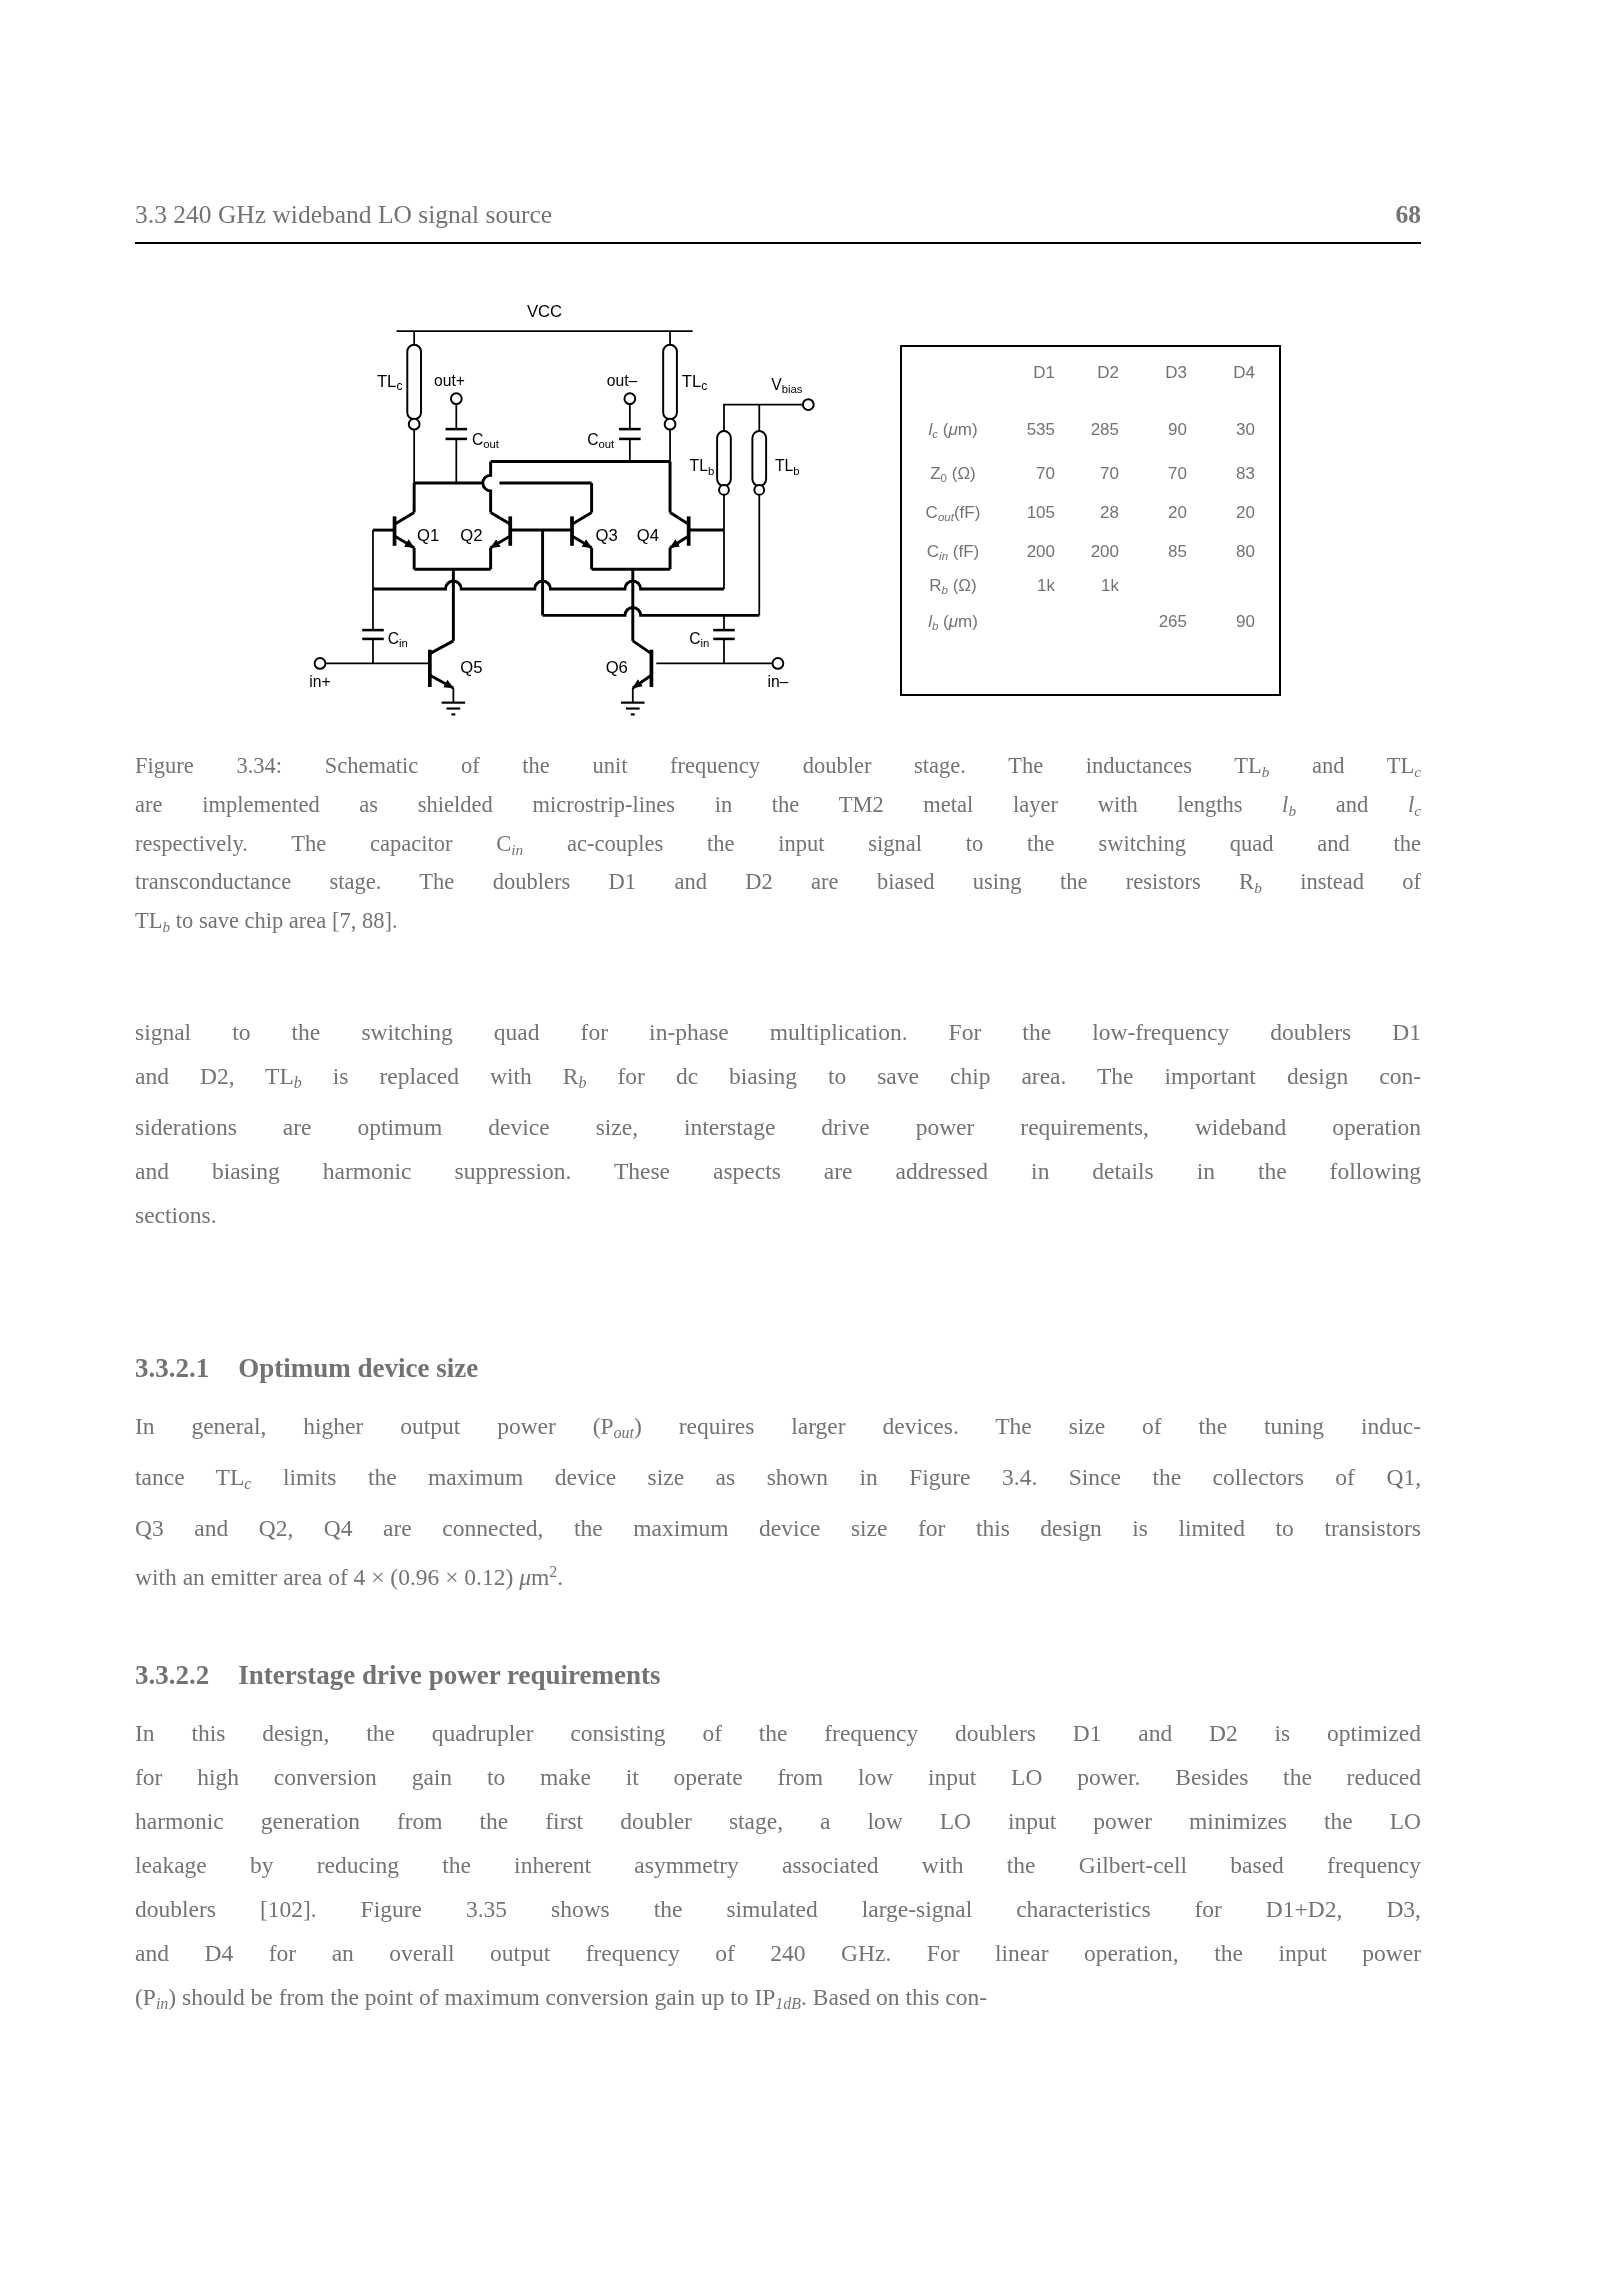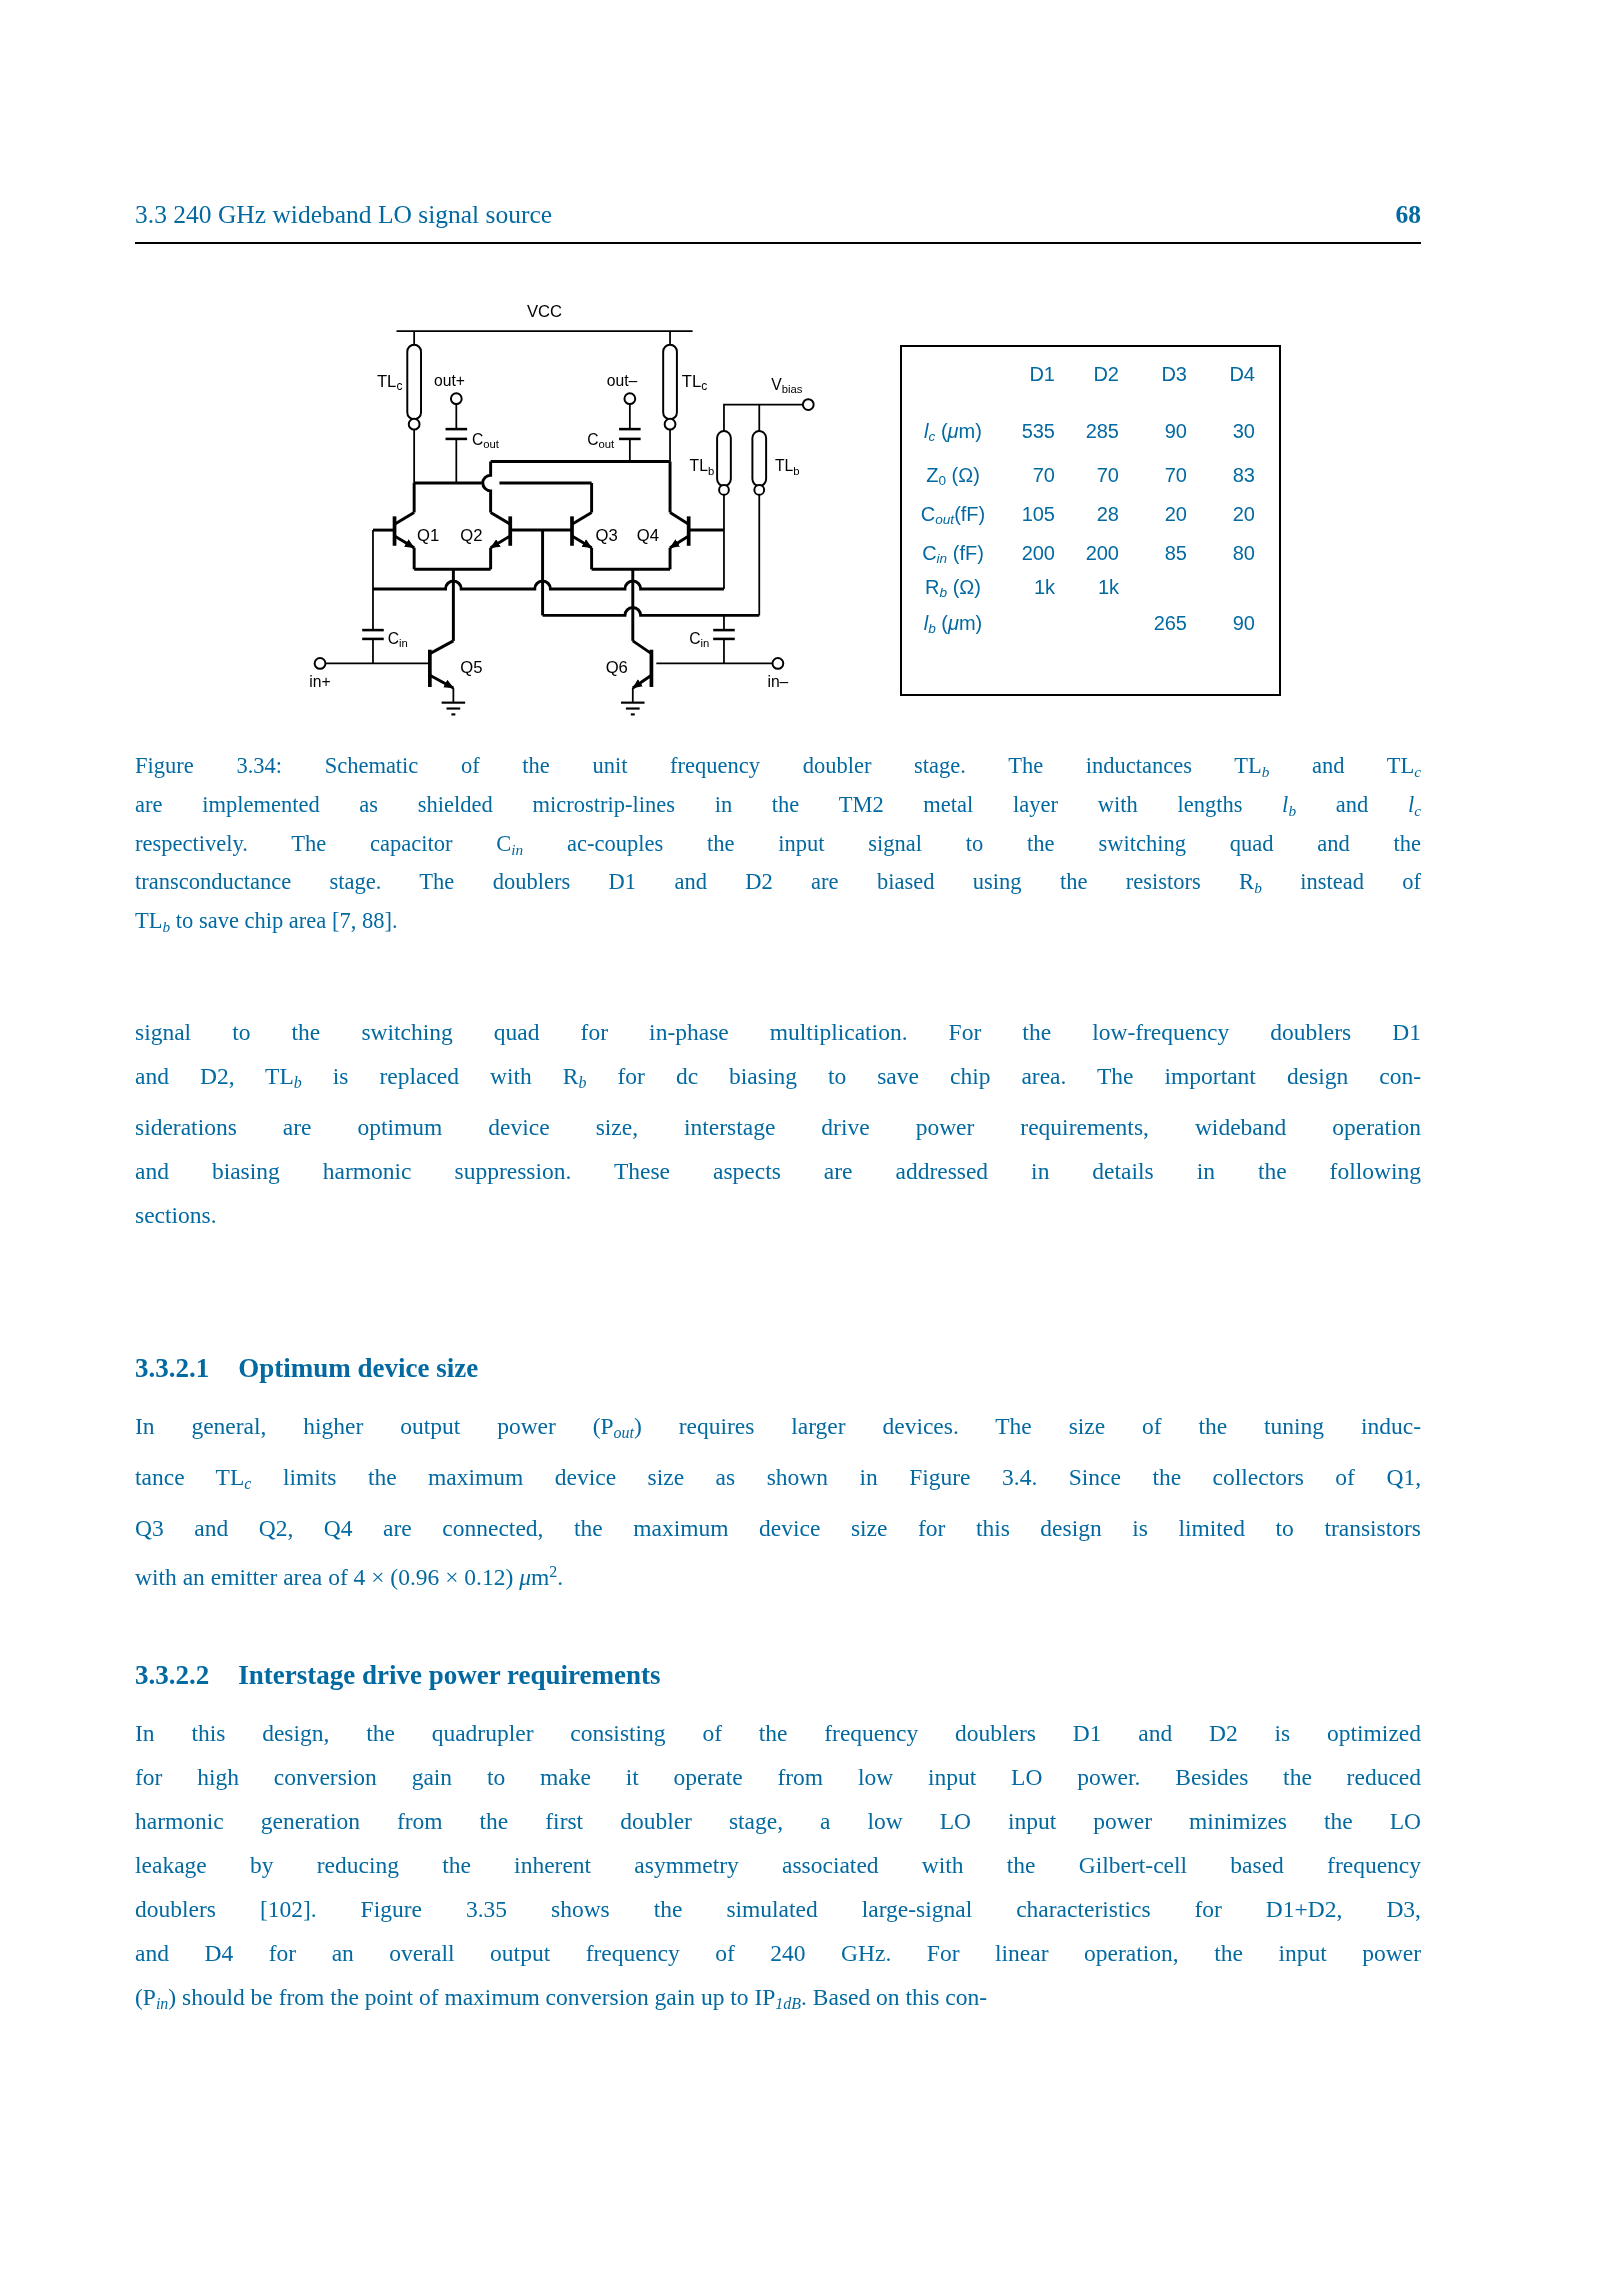--- a/index.html
+++ b/index.html
@@ -1,17 +1,17 @@
 <!DOCTYPE html>
 <html><head>
 <meta charset="utf-8">
 <style>
   html,body{margin:0;padding:0;background:#888;}
   #page{position:relative;width:1621px;height:2293px;background:#ffffff;
-        font-family:"Liberation Serif","DejaVu Serif",serif;color:#0369a1;overflow:hidden;}
+        font-family:"Liberation Serif","DejaVu Serif",serif;color:#737373;overflow:hidden;}
   .abs{position:absolute;}
   #hdr-title{left:135px;top:200px;font-size:25.5px;}
   #hdr-num{top:200px;right:200px;font-size:25.5px;font-weight:bold;}
   #hdr-rule{left:135px;top:242px;width:1286px;height:2px;background:#000;}
   
   .txtblock{left:135px;width:1286px;}
   #caption{top:749px;font-size:22.5px;line-height:33px;}
   #para1{top:1010px;}
   #para2{top:1404px;}
   #para3{top:1711px;}
@@ -20,21 +20,21 @@
   .jl.last{text-align-last:left;}
   .sb{font-size:.68em;vertical-align:-0.25em;}
   .sp{font-size:.68em;vertical-align:0.5em;}
   .it{font-style:italic;}
   .heading{left:135px;font-size:27px;font-weight:bold;}
   .heading .hnum{margin-right:29px;}
   
   svg text{font-family:"Liberation Sans","DejaVu Sans",sans-serif;fill:#000;stroke:none;}
   
   #ptable{left:900px;top:345px;width:381px;height:351px;border:2px solid #000;box-sizing:border-box;
-          font-family:"Liberation Sans","DejaVu Sans",sans-serif;font-size:20px;}
+          font-family:"Liberation Sans","DejaVu Sans",sans-serif;font-size:17px;}
   .trow{position:absolute;left:0;width:100%;height:27.4px;display:flex;}
   .tlabel{width:102px;text-align:center;white-space:nowrap;}
   .tcell{text-align:right;}
   .c1{width:51px;} .c2{width:64px;} .c3{width:68px;} .c4{width:68px;}
 </style>
 </head>
 <body>
 
 <div id="page">
 

